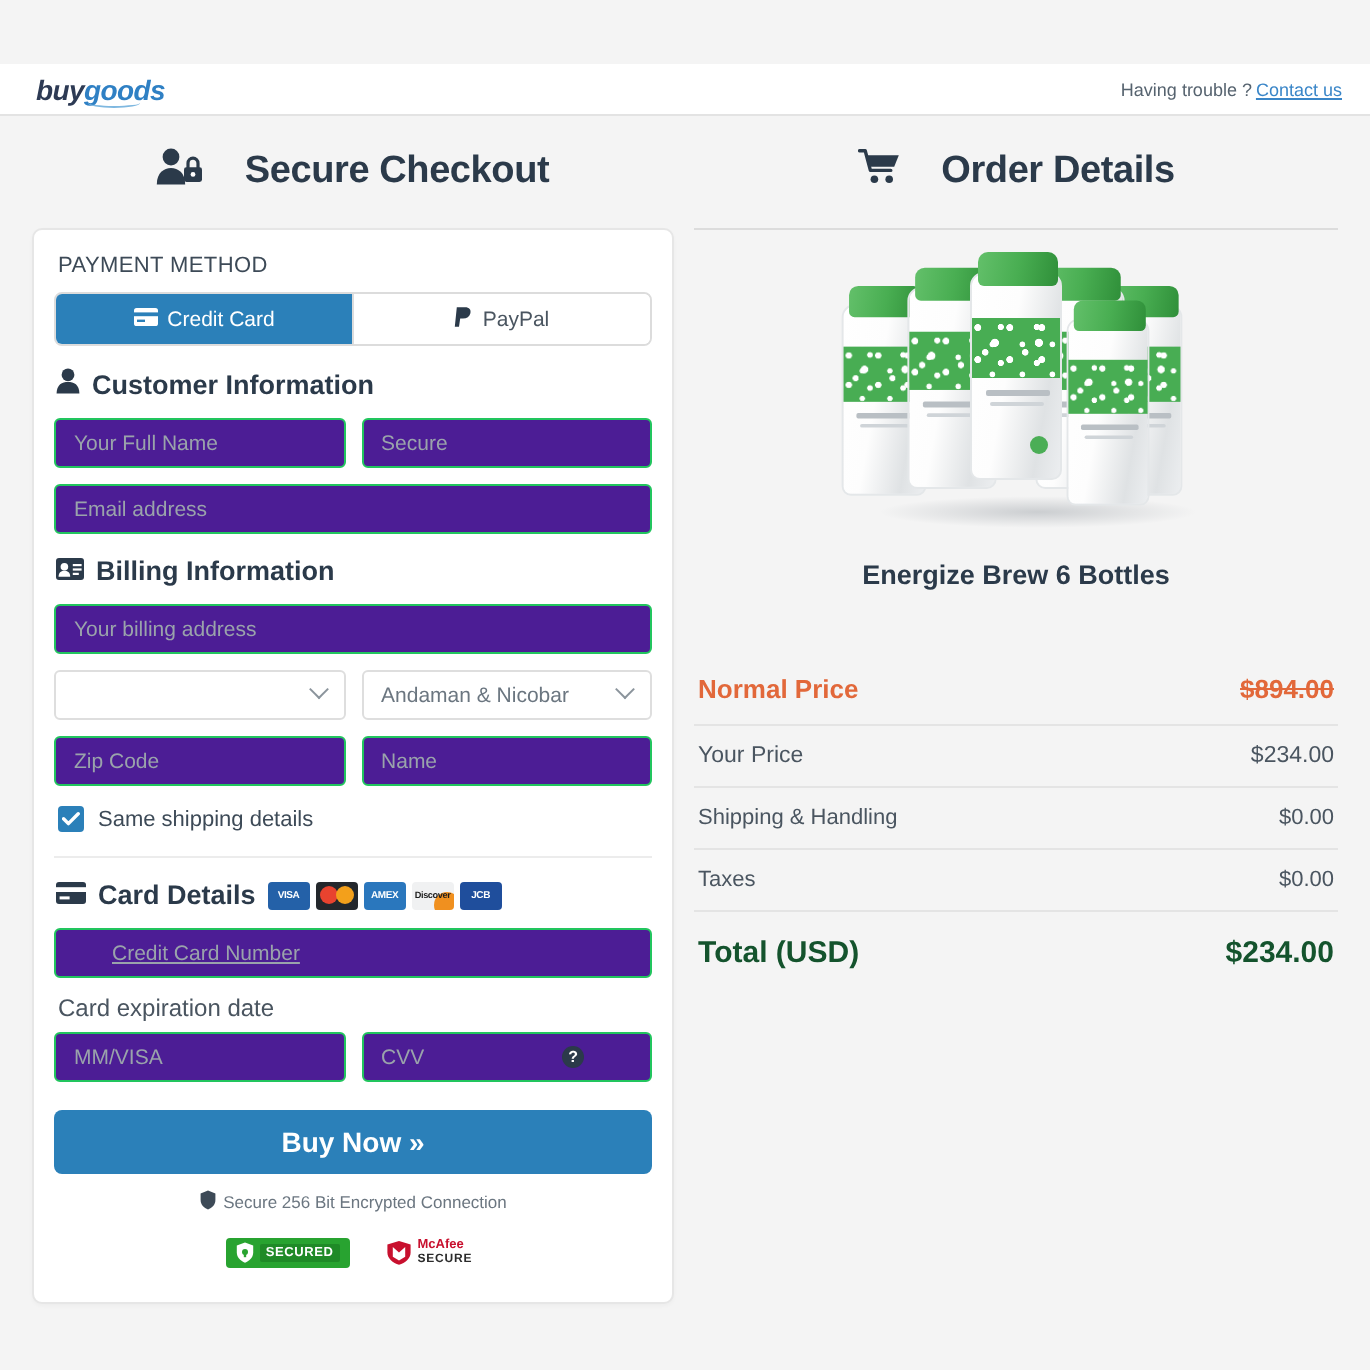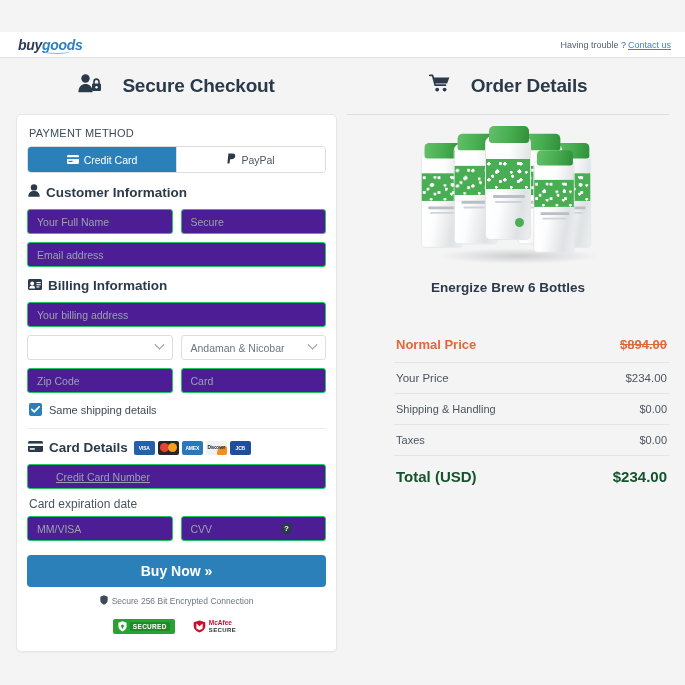--- a/index.html
+++ b/index.html
@@ -189,21 +189,21 @@
   .shadow {
     position: absolute; bottom: 0px; left: 26px; width: 160px; height: 16px;
     background: radial-gradient(ellipse at center, rgba(120,128,136,0.33) 0%, rgba(120,128,136,0) 70%);
   }
 
   .prod-name {
     text-align: center; font-size: 13.5px; font-weight: bold; color: #2b3a4a;
     margin-top: 16px;
   }
 
-  .price-list { margin-top: 33px; margin-left: 47px; }
+  .price-list { margin-top: 33px; }
   .price-row {
     display: flex; align-items: center; justify-content: space-between;
     padding: 9px 2px; border-bottom: 1px solid #e4e4e4;
     font-size: 11px; color: #4a5560;
   }
   .price-row.normal { color: #e2683a; font-size: 13px; font-weight: bold; padding-bottom: 10px; }
   .price-row.normal .amt { text-decoration: line-through; font-weight: bold; }
   .price-row.yours { font-size: 11.5px; }
   .price-row.total {
     border-bottom: none; font-size: 15px; font-weight: bold; color: #14532d;
@@ -307,21 +307,21 @@
           <span class="chev"></span>
         </div>
         <div class="sel">
           <span>Andaman &amp; Nicobar</span>
           <span class="chev"></span>
         </div>
       </div>
 
       <div class="row">
         <div class="fld">Zip Code</div>
-        <div class="fld">Card</div>
+        <div class="fld">Name</div>
       </div>
 
       <div class="check-row">
         <span class="cbox">
           <svg width="9" height="7" viewBox="0 0 9 7">
             <path d="M0.8 3.4 L3.2 5.8 L8.1 0.9" fill="none" stroke="#ffffff" stroke-width="1.7" stroke-linecap="round" stroke-linejoin="round"></path>
           </svg>
         </span>
         <span class="lbl">Same shipping details</span>
       </div>

